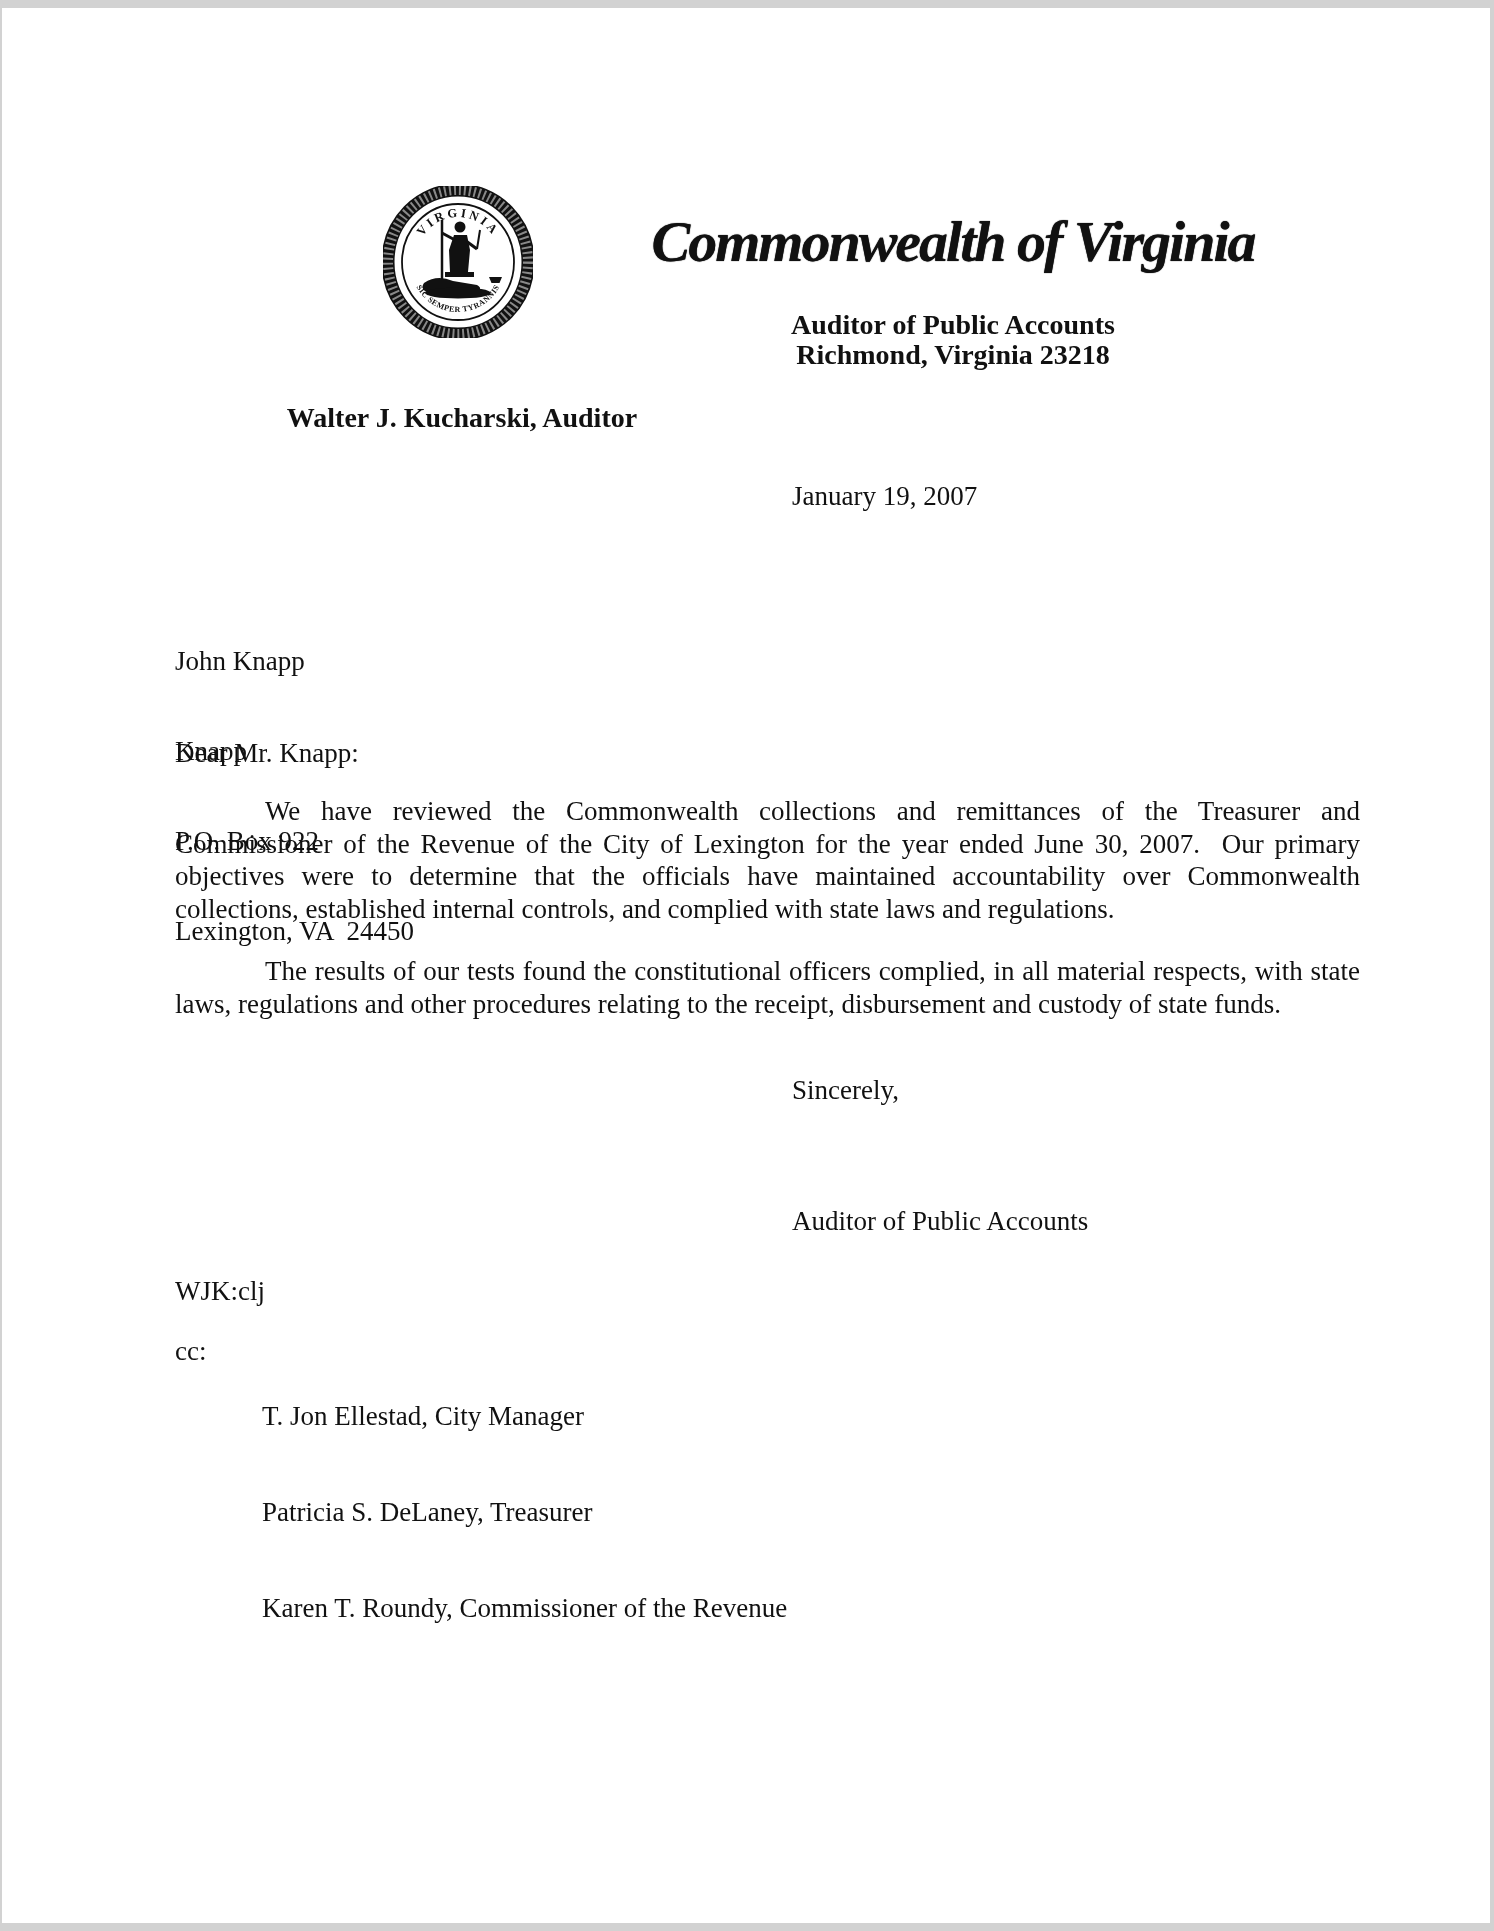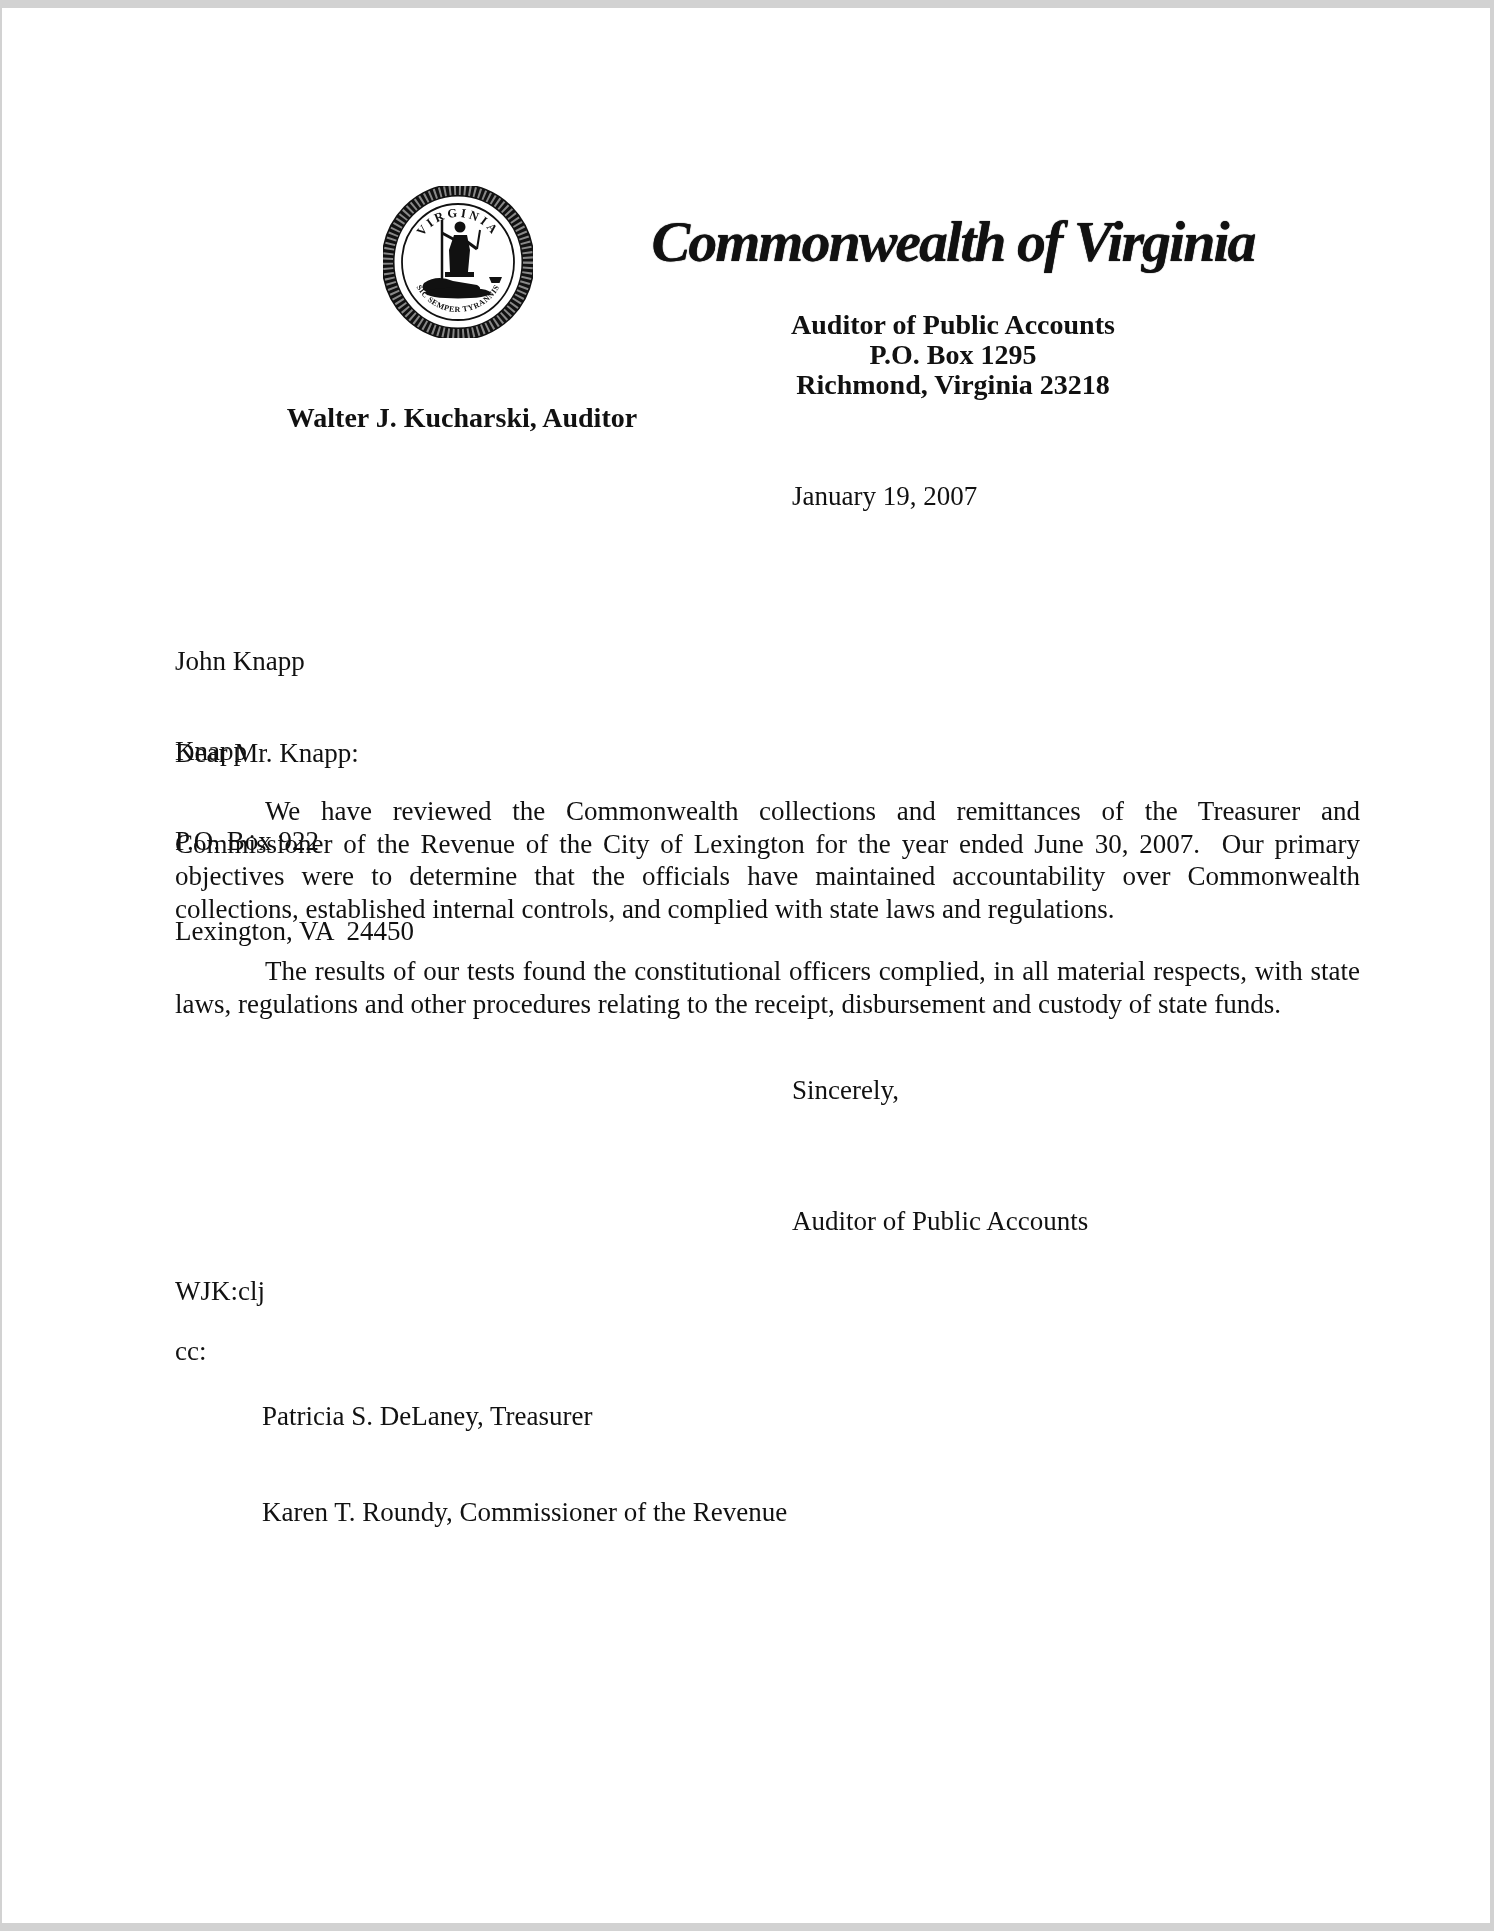--- a/index.html
+++ b/index.html
@@ -57,21 +57,20 @@
     <path d="M41,97 Q54,88 70,95 L94,99 Q101,103 92,106 L48,108 Q36,104 41,97 Z" fill="#111"></path>
     <ellipse cx="75" cy="107" rx="33" ry="5.5" fill="#111"></ellipse>
     <path d="M106,91 h13 l-2.5,6 h-8 Z" fill="#111"></path>
   </g>
 </svg>
 
 <div class="abs title-blackletter" style="left:520px;top:212px;width:866px;font-style:italic;">Commonwealth of Virginia</div>
 
 <div class="abs hdr-bold center" style="left:753px;top:310px;width:400px;">
   <div>Auditor of Public Accounts</div>
-  <div>P.O. Box 1295</div>
   <div>Richmond, Virginia 23218</div>
 </div>
 
 <div class="abs hdr-bold center" style="left:262px;top:371px;width:400px;margin-top:32px;">Walter J. Kucharski, Auditor</div>
 
 <div class="abs bodytext" style="left:792px;top:481px;">January 19, 2007</div>
 
 <div class="abs bodytext" style="left:175px;top:586px;">
   <div>John Knapp</div>
   <div>Knapp</div>
@@ -87,15 +86,16 @@
 
 <div class="abs bodytext" style="left:792px;top:1075px;">Sincerely,</div>
 
 <div class="abs bodytext" style="left:792px;top:1206px;">Auditor of Public Accounts</div>
 
 <div class="abs bodytext" style="left:175px;top:1276px;text-align:center;">WJK:clj</div>
 
 <div class="abs bodytext" style="left:175px;top:1336px;">cc:</div>
 
 <div class="abs bodytext" style="left:262px;top:1336px;line-height:32px;">
+  <div>T. Jon Ellestad, City Manager</div>
   <div>Patricia S. DeLaney, Treasurer</div>
   <div>Karen T. Roundy, Commissioner of the Revenue</div>
 </div>
 
 </body></html>

